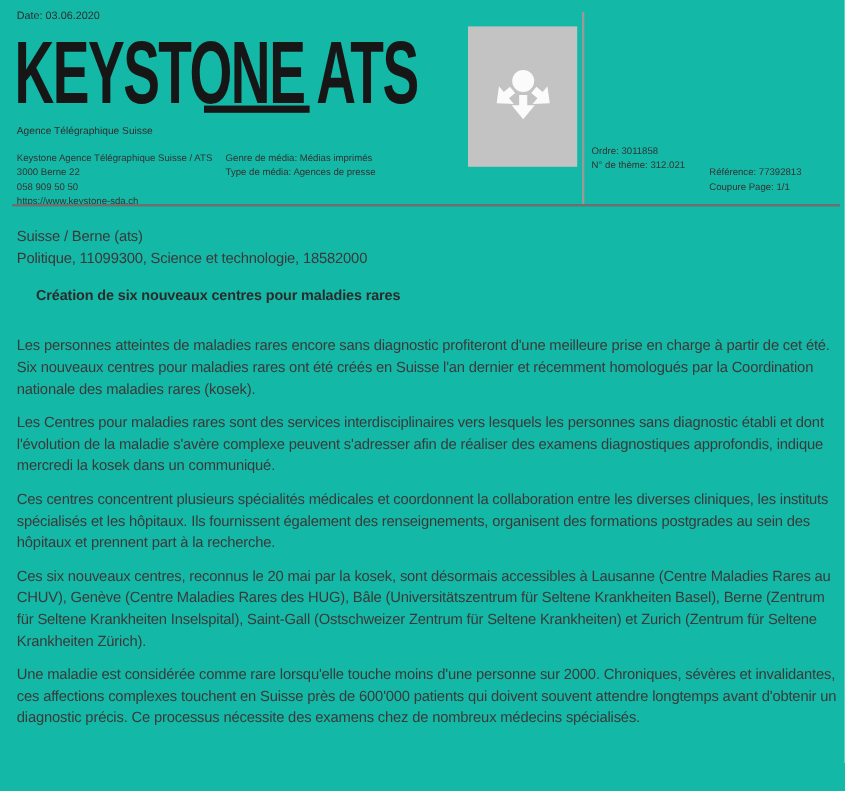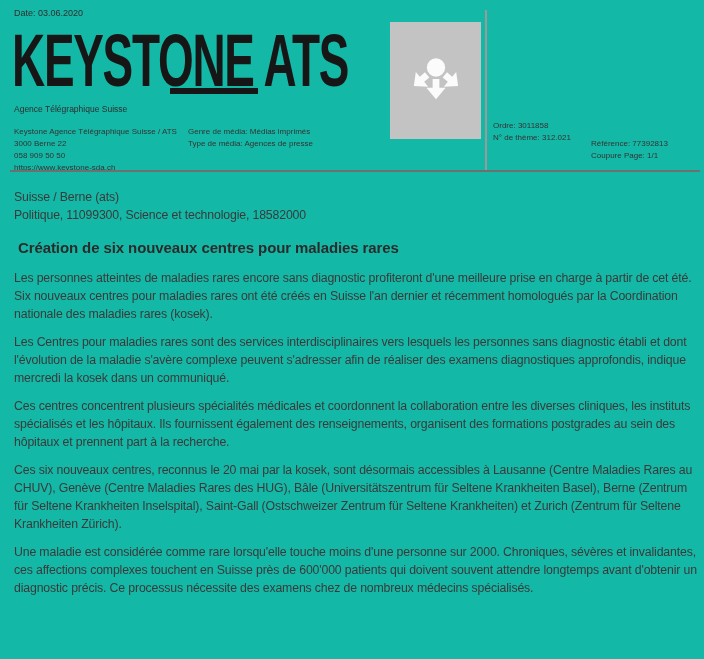--- a/index.html
+++ b/index.html
@@ -32,28 +32,28 @@
     background:#c3c3c3;display:flex;align-items:center;justify-content:center;
   }
   .header-vline{position:absolute;left:485px;top:10px;width:2px;height:161px;background:#9a9a9a;}
   .clip-col1{position:absolute;left:493px;top:120px;}
   .clip-col2{position:absolute;left:591px;top:138px;}
   .header-rule{position:absolute;left:10px;top:170px;width:690px;height:2px;background:#6f6f6f;}
   
   .article{position:absolute;left:14px;top:188px;width:686px;}
   .slug{font-size:12.3px;line-height:18px;letter-spacing:-0.15px;color:#3a3a3a;}
   .headline{
-    margin:15px 0 0 4px;
-    font-size:15px;font-weight:bold;color:#2b2b2b;letter-spacing:-0.1px;
+    margin:15px 0 0 16px;
+    font-size:12px;font-weight:bold;color:#2b2b2b;letter-spacing:-0.1px;
   }
   .body-copy p{
     margin:10px 0 0 0;
     font-size:12.3px;line-height:18px;letter-spacing:-0.15px;color:#3a3a3a;
   }
-  .body-copy p:first-child{margin-top:13px;}
+  .body-copy p:first-child{margin-top:26px;}
 </style>
 </head>
 <body>
 
 <div class="page">
 
   <div class="header">
 
     <div class="date-label">Date: 03.06.2020</div>
 

